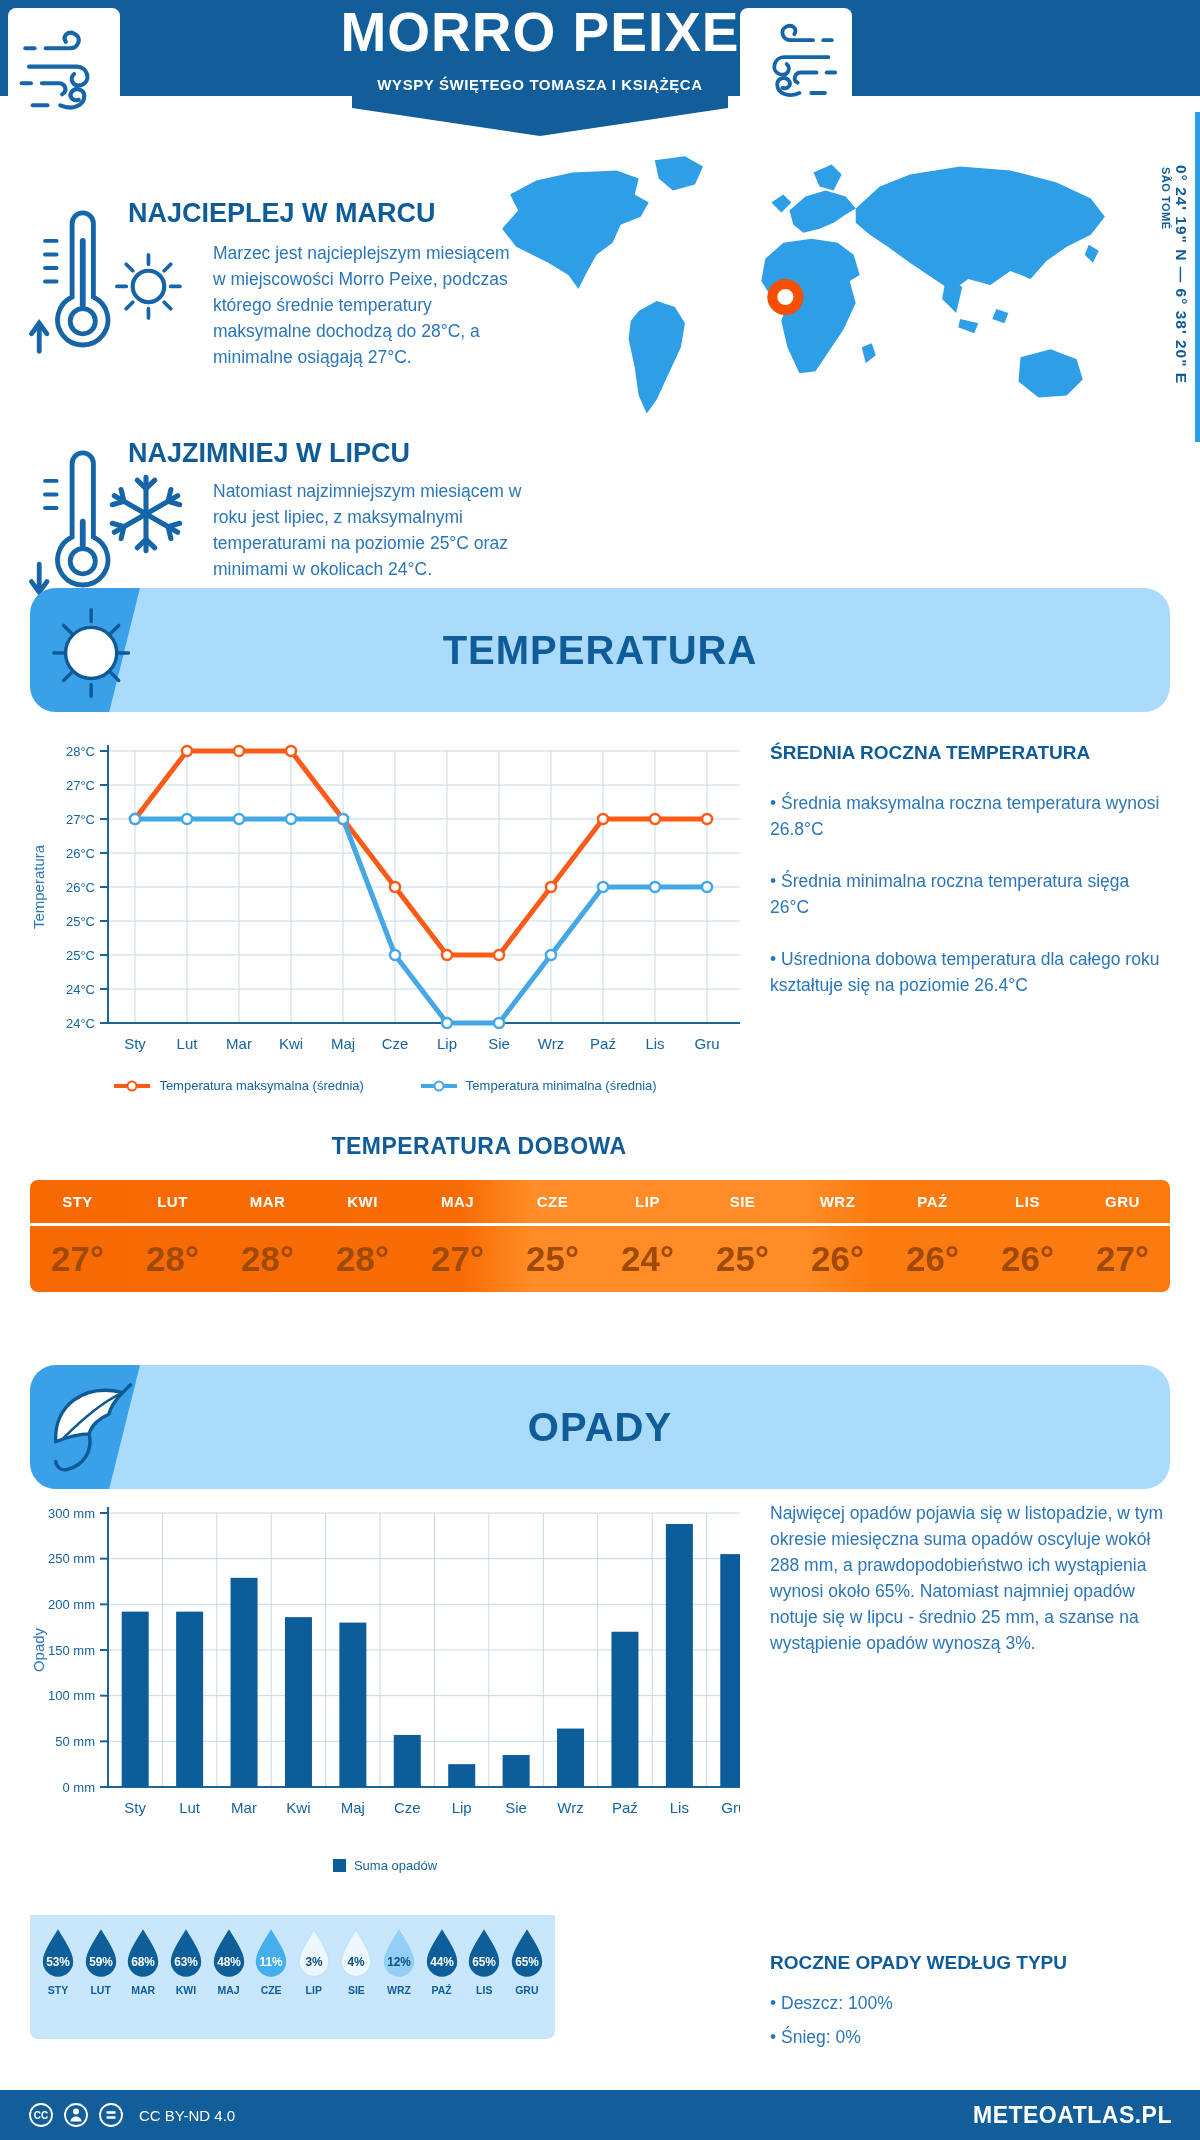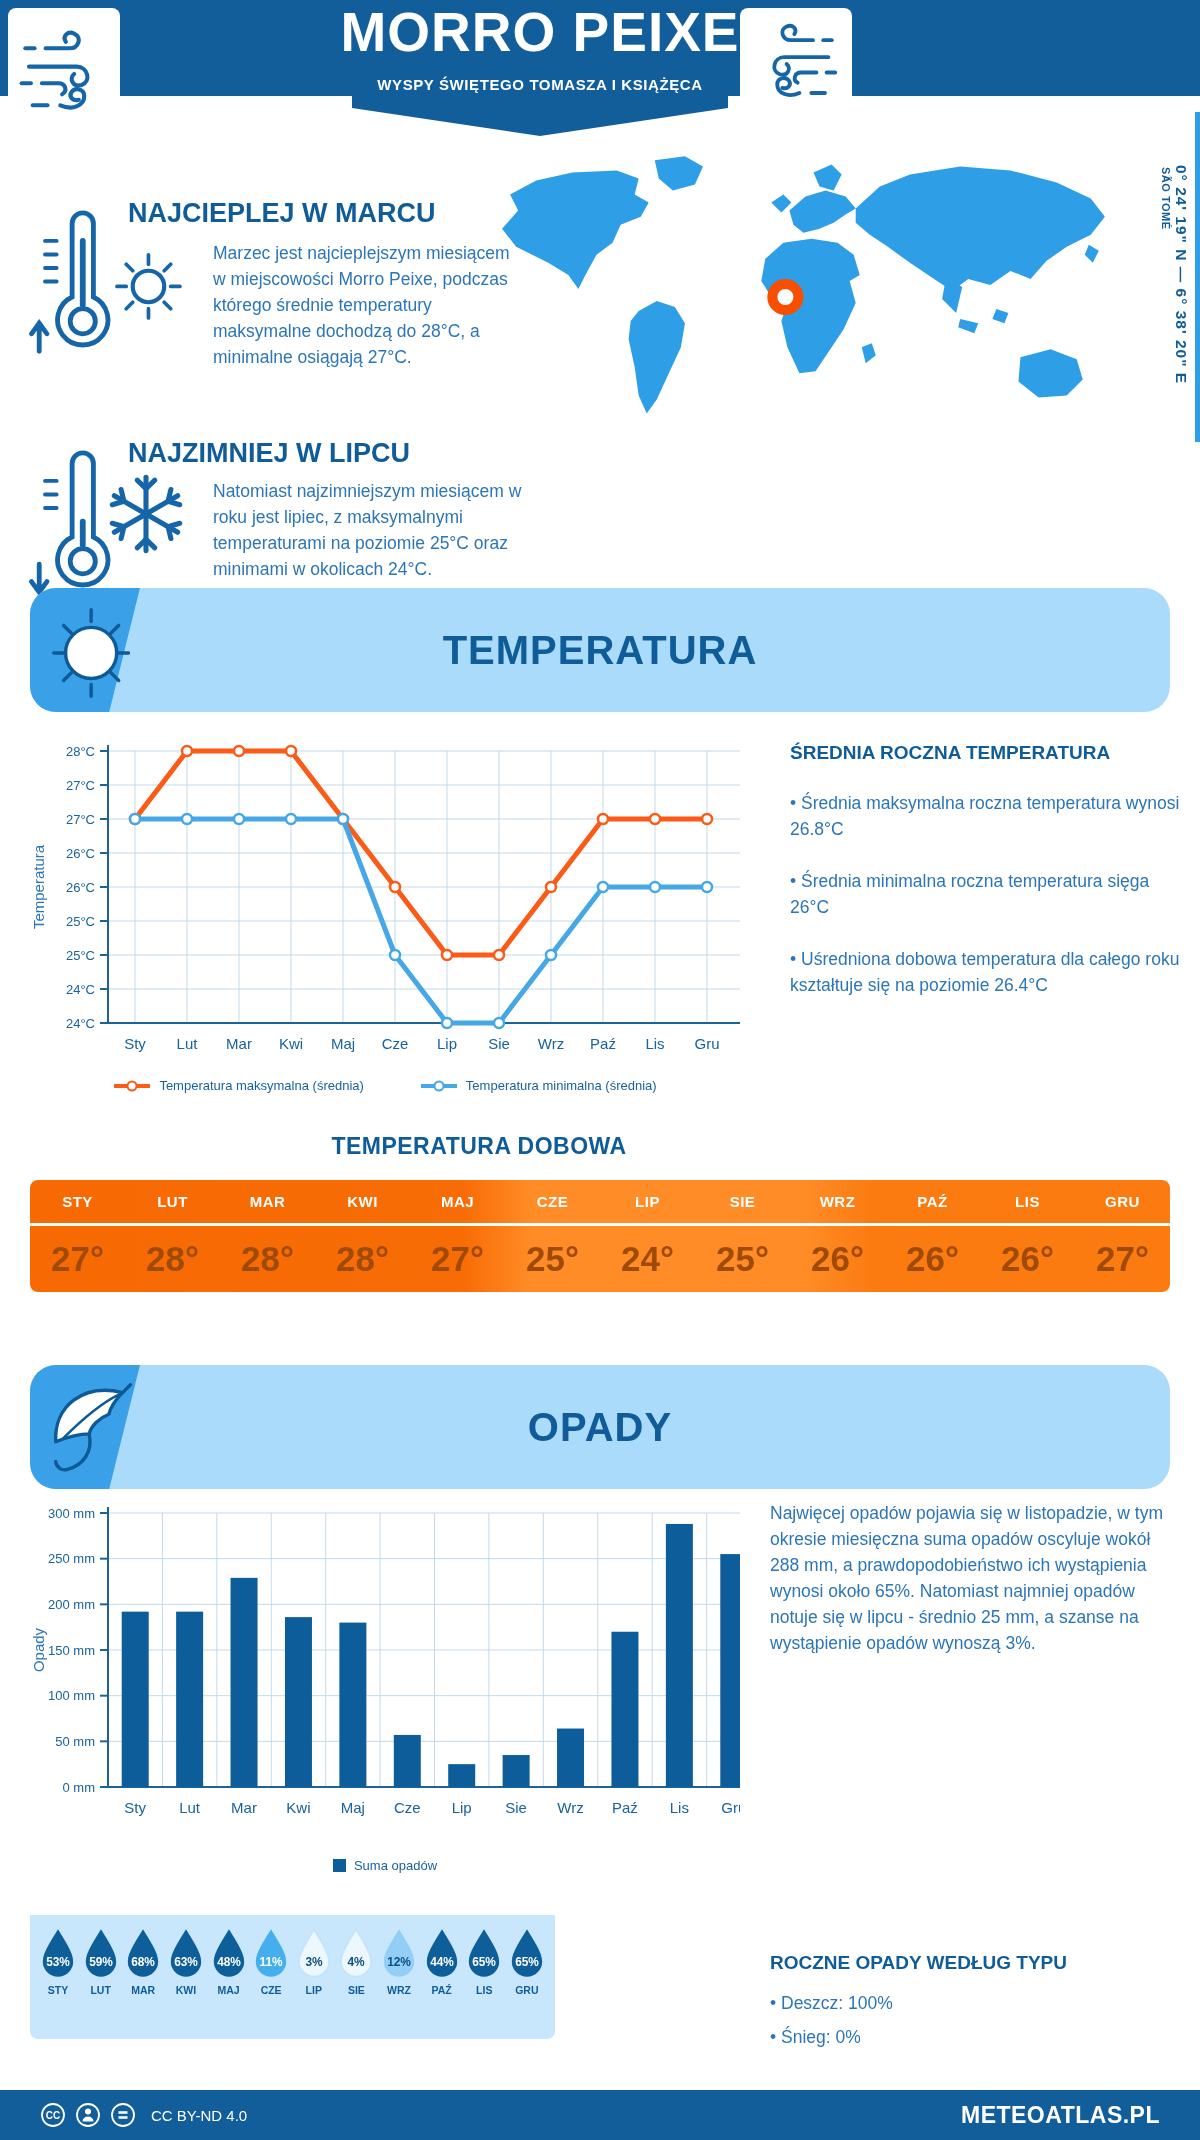--- a/index.html
+++ b/index.html
@@ -41,21 +41,21 @@
   .axis{stroke:#1D6496;stroke-width:2;}
   .tick{stroke:#1D6496;stroke-width:2;}
   .ytick{font-size:13px;fill:#17639F;}
   .xtick{font-size:15px;fill:#17639F;}
   .axis-label{font-size:15px;fill:#2B76B8;}
   .legend{position:absolute;left:30px;width:710px;display:flex;justify-content:center;gap:56px;align-items:center;}
   #temp-legend{top:1078px;} #rain-legend{top:1858px;}
   .legend-item{display:flex;align-items:center;gap:8px;font-size:13px;color:#17639F;}
   
   .side{position:absolute;left:770px;width:402px;color:#2B76B8;font-size:17.5px;line-height:26px;}
-  #temp-side{top:740px;margin-left:20px;} #opady-side{top:1500px;} #opady-type{top:1950px;}
+  #temp-side{top:740px;} #opady-side{top:1500px;} #opady-type{top:1950px;}
   .side-title{font-size:19px;font-weight:bold;color:#0F5C99;margin:0 0 24px;}
   .side p{margin:0 0 26px;}
   #opady-type p{margin:0 0 8px;}
   
   #daily-title{position:absolute;left:0;top:1133px;width:958px;text-align:center;margin:0;
                font-size:23px;font-weight:bold;color:#0F5C99;letter-spacing:.5px;}
   .daily{position:absolute;left:30px;top:1180px;width:1140px;height:112px;border-radius:8px;overflow:hidden;
          display:grid;grid-auto-flow:column;grid-template-rows:46px 66px;grid-auto-columns:1fr;
          background:linear-gradient(90deg,#F76A03 0%,#F86C05 38%,#FF8C26 44%,#FF8C26 68%,#FB7B10 74%,#FB7B10 100%);}
   .dt-h{display:flex;align-items:center;justify-content:center;color:#fff;font-weight:bold;font-size:15px;
@@ -70,21 +70,21 @@
                 padding:12px 8px 0;box-sizing:border-box;}
   .drop-item{width:40px;text-align:center;}
   .drop-month{font-size:10.5px;font-weight:bold;color:#0E5C99;margin-top:3px;}
   .drop-dark path{fill:#0D5E99;} .drop-dark text{fill:#fff;}
   .drop-medium path{fill:#45AEED;} .drop-medium text{fill:#fff;}
   .drop-faint path{fill:#92CEF5;} .drop-faint text{fill:#0C5180;}
   .drop-pale path{fill:#EDF7FE;stroke:#C3E4F9;stroke-width:2;} .drop-pale text{fill:#0C5180;}
   .drop text{font-size:12.5px;font-weight:bold;font-family:"Liberation Sans",sans-serif;}
   
   .footer{position:absolute;left:0;top:2090px;width:1200px;height:50px;background:#115E9B;
-          display:flex;align-items:center;justify-content:space-between;padding:0 40px;box-sizing:border-box;}
+          display:flex;align-items:center;justify-content:space-between;padding:0 28px;box-sizing:border-box;}
   .footer-left{display:flex;align-items:center;gap:9px;color:#fff;font-size:15px;}
   .brand{color:#fff;font-weight:bold;font-size:23px;letter-spacing:.5px;text-decoration:none;}
   .license-label{margin-left:6px;}
 </style>
 </head>
 <body>
 
 <div class="page">
 
   <div class="header-bar"></div>

